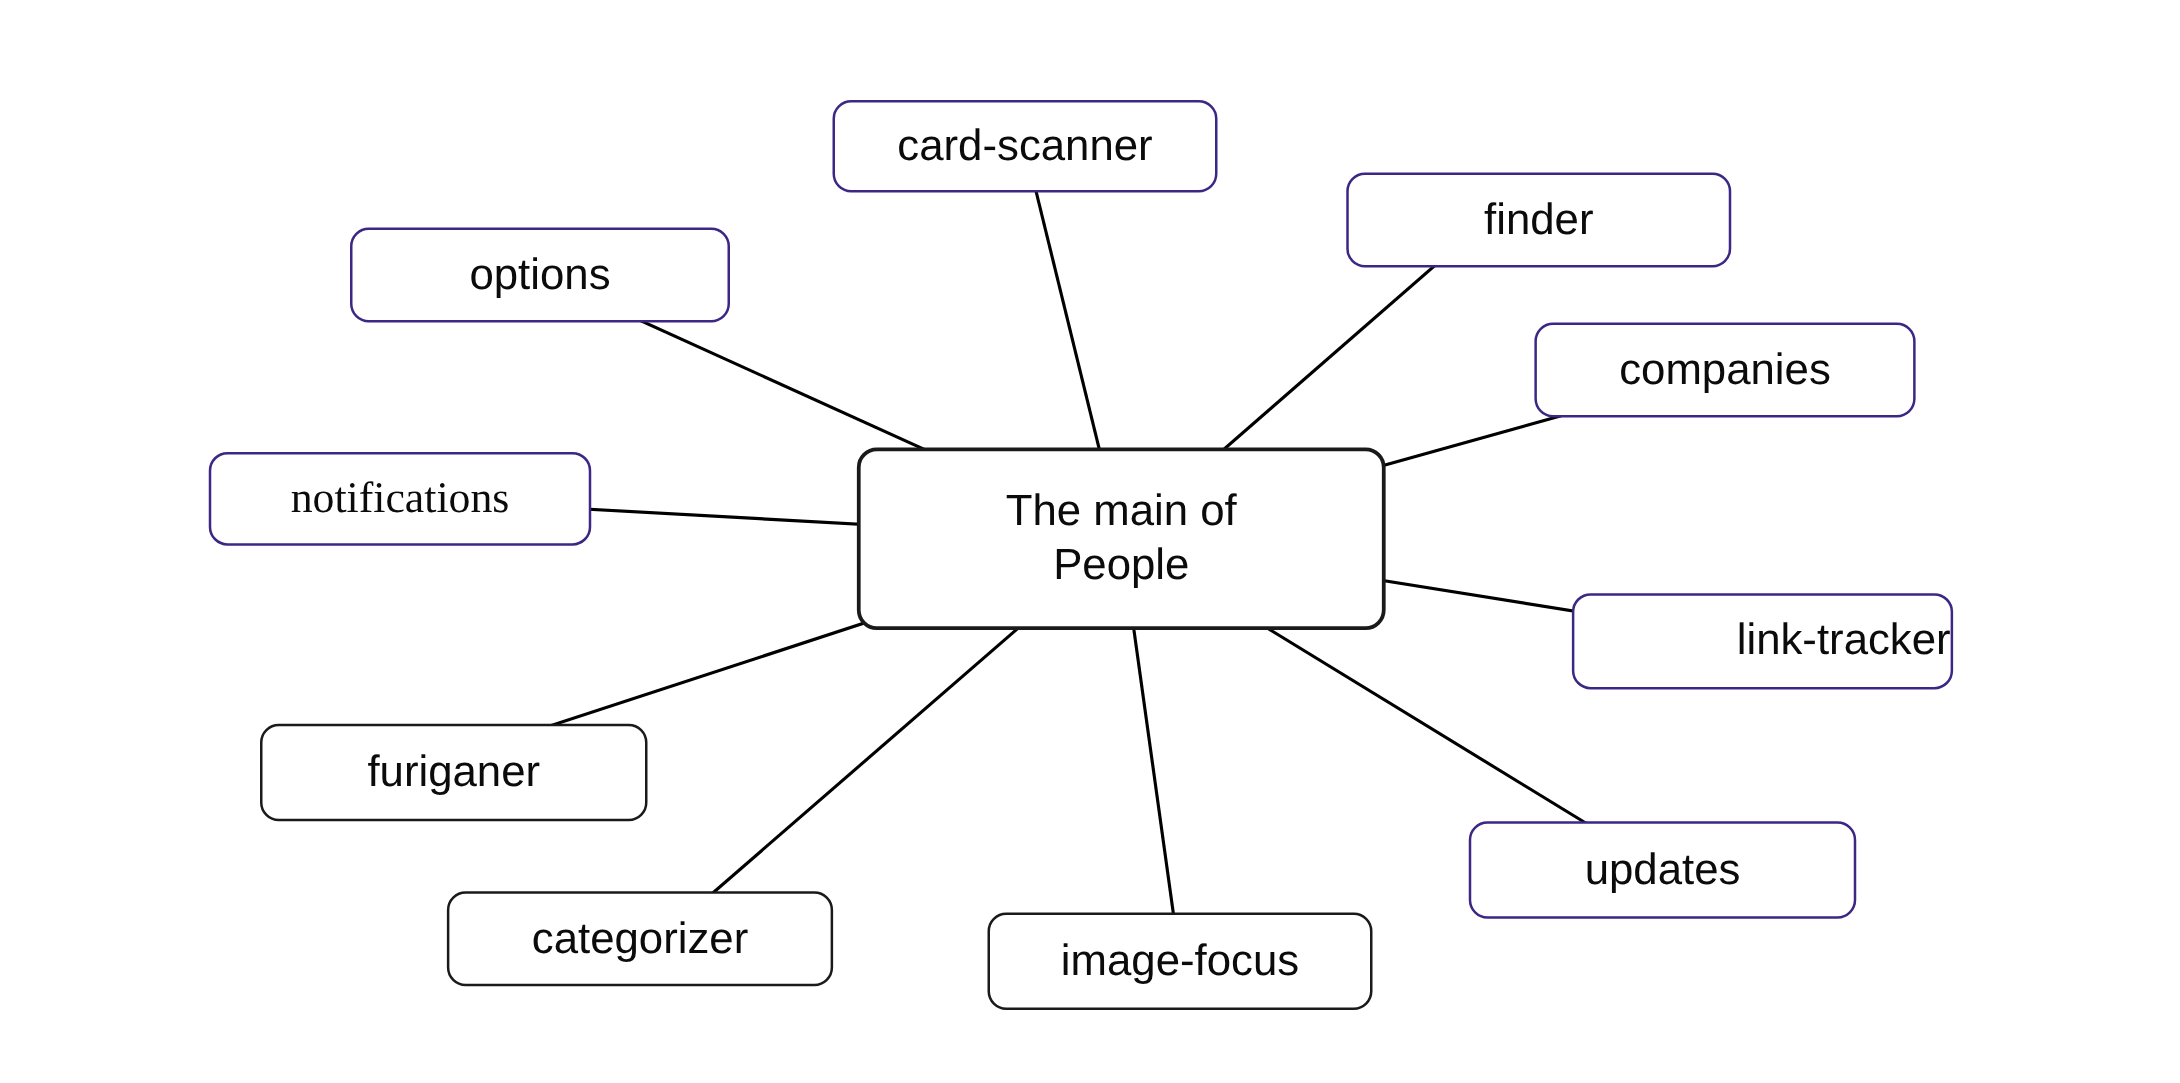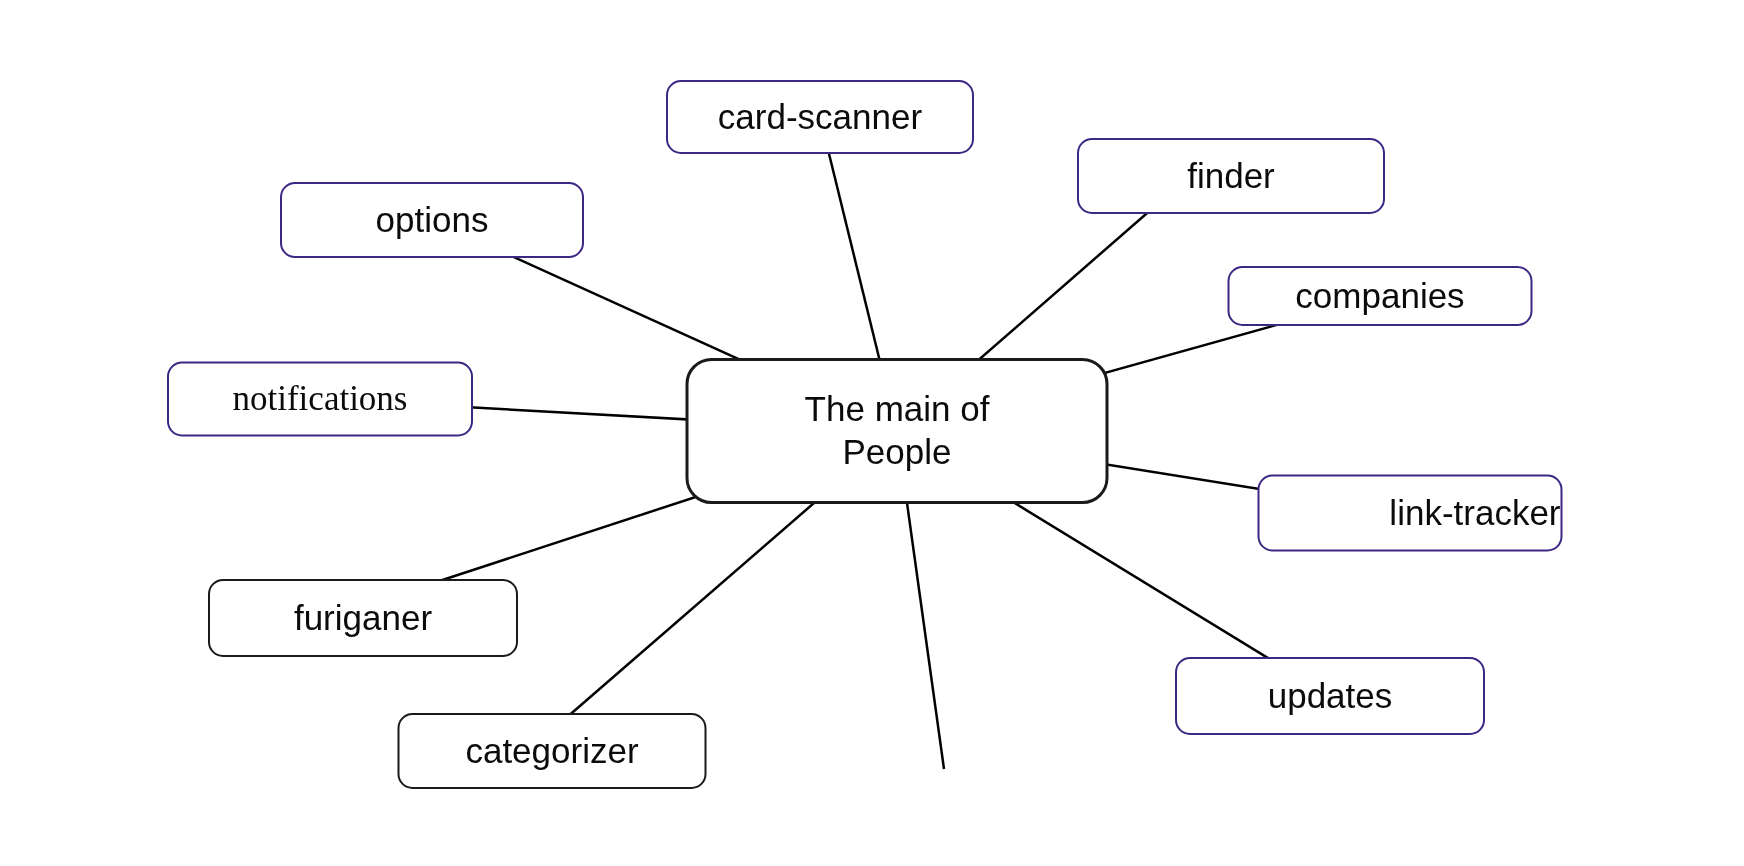--- a/index.html
+++ b/index.html
@@ -34,21 +34,21 @@
     align-items: center;
     justify-content: center;
     font-size: 35px;
     color: #0b0b0b;
     text-align: center;
     white-space: nowrap;
     line-height: 1.22;
     cursor: default;
   }
   .node.central {
-    border-radius: 26px;
+    border-radius: 16px;
     border-width: 3px;
   }
 </style>
 </head>
 <body>
 
 <div id="canvas">
   <svg id="edges-svg" xmlns="http://www.w3.org/2000/svg">
       <line x1="897" y1="431" x2="820" y2="117" stroke="#000000" stroke-width="2.5"></line>
       <line x1="897" y1="431" x2="1231" y2="140" stroke="#000000" stroke-width="2.5"></line>
@@ -67,31 +67,34 @@
     </div>
     <div class="node" style="left: 820px; top: 117px; width: 308px; height: 74px; border-color: rgb(61, 39, 133);">
       <div>card-scanner</div>
     </div>
     <div class="node" style="left: 1231px; top: 140px; width: 308px; height: 76px; border-color: rgb(61, 39, 133); margin-top: 36px;">
       <div>finder</div>
     </div>
     <div class="node" style="left: 432px; top: 220px; width: 304px; height: 76px; border-color: rgb(61, 39, 133);">
       <div>options</div>
     </div>
-    <div class="node" style="left: 1380px; top: 296px; width: 305px; height: 60px; border-color: rgb(61, 39, 133);">
+    <div class="node" style="left: 1380px; top: 296px; width: 305px; height: 76px; border-color: rgb(61, 39, 133);">
       <div>companies</div>
     </div>
     <div class="node" style="left: 320px; top: 399px; width: 306px; height: 75px; border-color: rgb(61, 39, 133); font-family: Liberation Serif, serif;">
       <div>notifications</div>
     </div>
     <div class="node" style="left: 1410px; top: 513px; width: 305px; height: 77px; border-color: rgb(61, 39, 133); align-items: flex-end;">
       <div>link-tracker</div>
     </div>
     <div class="node" style="left: 363px; top: 606px; width: 310px; height: 78px; border-color: rgb(26, 26, 26); margin-top: 12px;">
       <div>furiganer</div>
     </div>
     <div class="node" style="left: 1330px; top: 696px; width: 310px; height: 78px; border-color: rgb(61, 39, 133);">
       <div>updates</div>
     </div>
-    <div class="node" style="left: 552px; top: 751px; width: 309px; height: 76px; border-color: rgb(26, 26, 26);">
+    <div class="node" style="left: 512px; top: 751px; width: 309px; height: 76px; border-color: rgb(26, 26, 26);">
       <div>categorizer</div>
+    </div>
+    <div class="node" style="left: 944px; top: 769px; width: 308px; height: 78px; border-color: rgb(26, 26, 26);">
+      <div>image-focus</div>
     </div>
   </div>
 
 </body></html>

